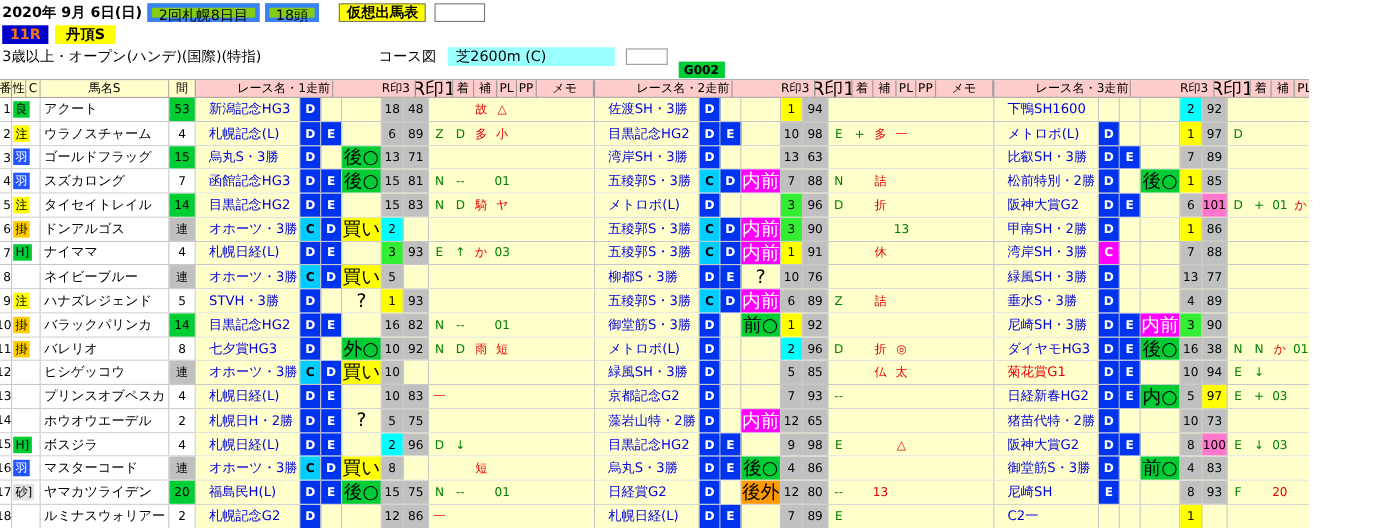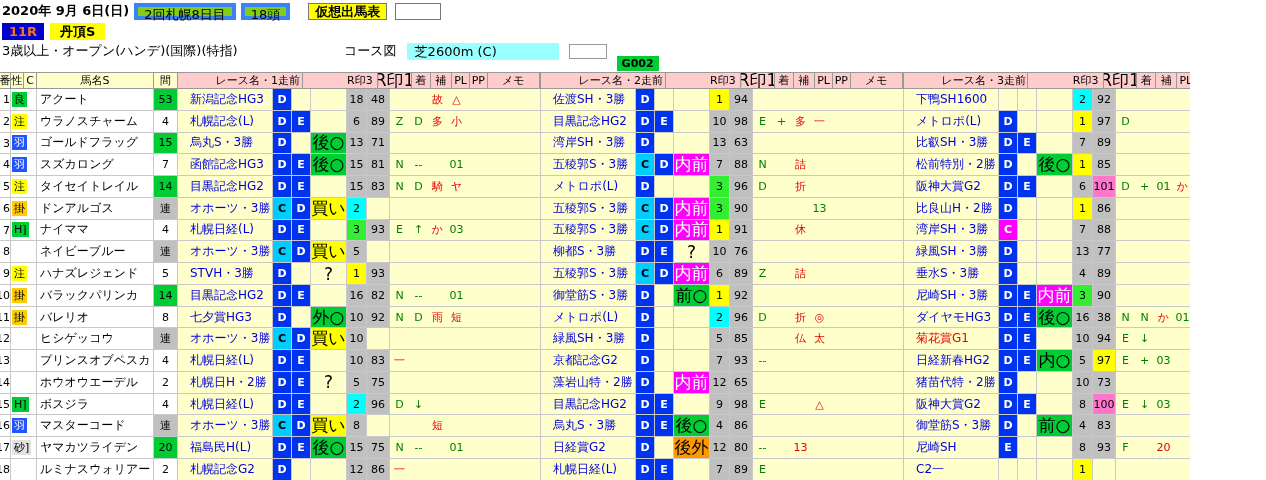--- a/index.html
+++ b/index.html
@@ -400,21 +400,21 @@
             <div class="c c-fin fin-lime">3</div>
             <div class="c c-sc score-gray">90</div>
             <div class="c c-memo">
               <span class="tok tok-g"></span>
               <span class="tok tok-g"></span>
               <span class="tok tok-g"></span>
               <span class="tok tok-g">13</span>
             </div>
           </div>
           <div class="block last">
-            <div class="c c-race">比良山H・2勝</div>
+            <div class="c c-race">甲南SH・2勝</div>
             <div class="c c-m m-blue">D</div>
             <div class="c c-m"></div>
             <div class="c c-r1"></div>
             <div class="c c-fin fin-yellow">1</div>
             <div class="c c-sc score-gray">86</div>
             <div class="c c-memo">
               <span class="tok tok-r tok-end">折</span>
             </div>
           </div>
         </div>

